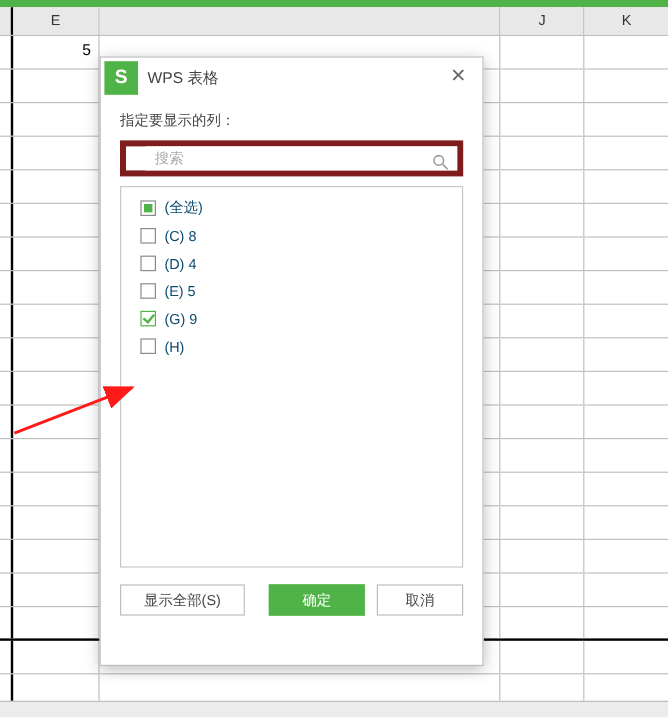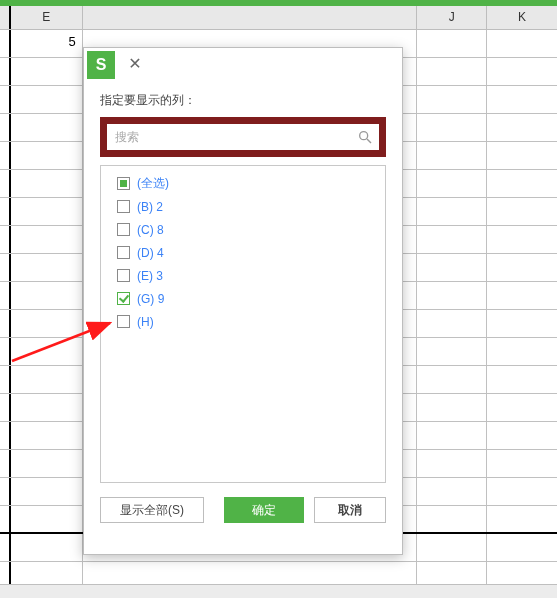--- a/index.html
+++ b/index.html
@@ -95,23 +95,24 @@
     width: 24px; height: 24px;
     text-align: center;
     line-height: 22px;
     color: #666; font-size: 16px;
     cursor: pointer;
   }
   .dlg-body { padding: 6px 16px 12px 16px; }
   .dlg-label { color: #444; margin: 4px 0 8px 0; font-size: 12px; }
   .search-wrap {
     position: relative;
-    border: 7px solid #7f1d1d;
-    height: 40px;
+    border: 5px solid #7f1d1d;
+    height: 30px;
     margin-bottom: 8px;
+    padding-left: 16px;
   }
   .search-wrap input {
     width: 100%; height: 100%;
     border: none; outline: none;
     padding: 0 28px 0 8px;
     font-size: 12px;
     color: #333;
   }
   .search-wrap input::placeholder { color: #aaa; }
   .search-icon {
@@ -148,21 +149,21 @@
   .chk.checked { border-color: #50b347; }
   .chk.checked::after {
     content: "";
     position: absolute;
     left: 3px; top: 0px;
     width: 4px; height: 7px;
     border: solid #50b347;
     border-width: 0 2px 2px 0;
     transform: rotate(40deg);
   }
-  .chk-label { color: #3b82f6; font-size: 12px; }
+  .chk-label { color: #0c4a6e; font-size: 12px; }
   .dlg-buttons {
     display: flex;
     gap: 10px;
     margin-top: 14px;
     justify-content: flex-start;
   }
   .btn {
     height: 26px;
     border: 1px solid #bdbdbd;
     background: #fff;
@@ -172,21 +173,21 @@
     cursor: pointer;
     line-height: 24px;
     text-align: center;
   }
   .btn.primary {
     background: #50b347;
     border-color: #50b347;
     color: #fff;
     width: 80px;
   }
-  .btn.cancel { width: 72px; font-weight: bold; }
+  .btn.cancel { width: 72px; }
   .btn.showall { width: 104px; }
   .spacer { flex: 1; }
   
   .arrow {
     position: absolute;
     left: 10px; top: 319px;
     z-index: 20;
     pointer-events: none;
   }
 </style>
@@ -353,51 +354,48 @@
     <marker id="ah" markerWidth="10" markerHeight="8" refX="9" refY="4" orient="auto">
       <polygon points="0 0, 10 4, 0 8" fill="#ff1a1a"></polygon>
     </marker>
   </defs>
   <line x1="2" y1="42" x2="100" y2="4" stroke="#ff1a1a" stroke-width="2.5" marker-end="url(#ah)"></line>
 </svg>
 
 <div class="dialog">
   <div class="dlg-title">
     <div class="dlg-icon">S</div>
+    <div class="dlg-title-text">WPS 表格</div>
     <div class="dlg-close">✕</div>
   </div>
   <div class="dlg-body">
     <div class="dlg-label">指定要显示的列：</div>
     <div class="search-wrap">
       <input type="text" placeholder="搜索" style="">
       <svg class="search-icon" viewBox="0 0 24 24">
         <circle cx="10" cy="10" r="6" fill="none" stroke="currentColor" stroke-width="2"></circle>
         <line x1="15" y1="15" x2="21" y2="21" stroke="currentColor" stroke-width="2"></line>
       </svg>
     </div>
     <div class="listbox" id="listbox">
         <div class="chk-row">
           <div class="chk indet"></div>
           <span class="chk-label">(全选)</span>
         </div>
         <div class="chk-row">
           <div class="chk"></div>
-          <span class="chk-label">(B) 2</span>
-        </div>
-        <div class="chk-row">
-          <div class="chk"></div>
           <span class="chk-label">(C) 8</span>
         </div>
         <div class="chk-row">
           <div class="chk"></div>
           <span class="chk-label">(D) 4</span>
         </div>
         <div class="chk-row">
           <div class="chk"></div>
-          <span class="chk-label">(E) 3</span>
+          <span class="chk-label">(E) 5</span>
         </div>
         <div class="chk-row">
           <div class="chk checked"></div>
           <span class="chk-label">(G) 9</span>
         </div>
         <div class="chk-row">
           <div class="chk"></div>
           <span class="chk-label">(H)</span>
         </div>
       </div>

